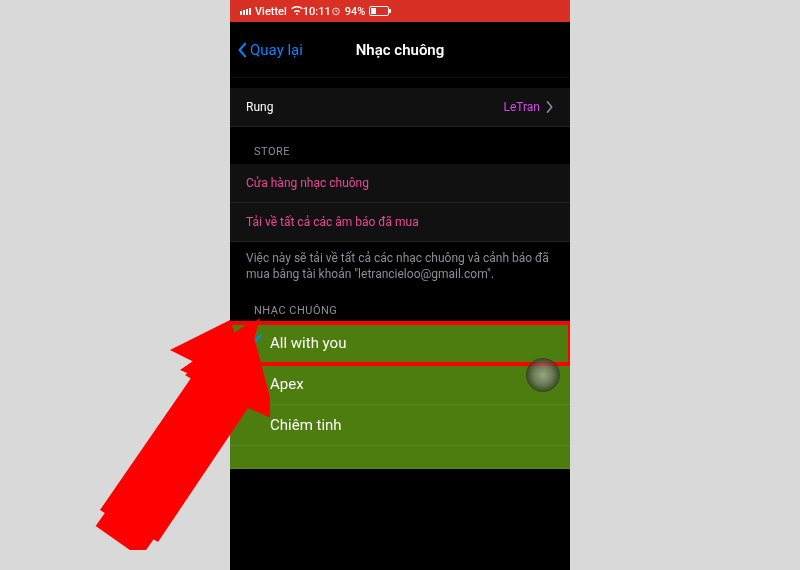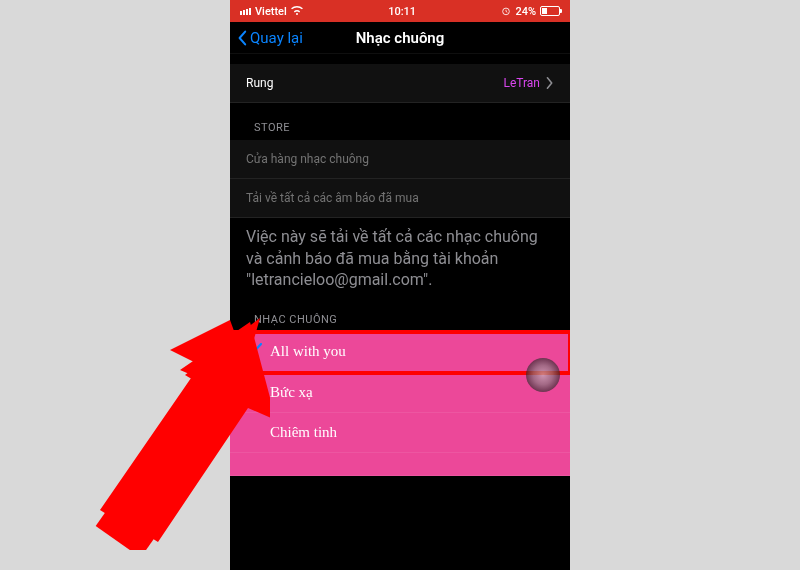--- a/index.html
+++ b/index.html
@@ -22,46 +22,44 @@
       overflow: hidden;
       color: #fff;
       margin-top: 0;
     }
     
     .status-bar {
       height: 22px;
       background: #d93025;
       display: flex;
       align-items: center;
-      justify-content: space-between;
       padding: 0 10px;
       font-size: 11px;
       font-weight: 500;
-      gap: 32px;
     }
     .status-left, .status-right { display: flex; align-items: center; gap: 4px; }
     .signal { display: inline-flex; align-items: flex-end; gap: 1px; }
     .signal i { width: 2px; background: #fff; display: inline-block; }
     .signal i:nth-child(1){height:4px}
     .signal i:nth-child(2){height:5px}
     .signal i:nth-child(3){height:6px}
     .signal i:nth-child(4){height:7px}
     .wifi { width: 12px; height: 12px; }
     .battery {
       width: 20px; height: 10px; border: 1px solid #fff; border-radius: 2px;
       position: relative; display: inline-block;
     }
     .battery::after {
       content: ""; position: absolute; right: -3px; top: 2px; width: 2px; height: 4px;
       background: #fff; border-radius: 0 1px 1px 0;
     }
     .battery .fill { position: absolute; left: 1px; top: 1px; bottom: 1px; width: 27%; background: #fff; }
     
     .nav {
-      height: 32px;
+      height: 56px;
       display: flex;
       align-items: center;
       justify-content: center;
       position: relative;
       border-bottom: 1px solid rgba(255,255,255,0.06);
     }
     .nav .back {
       position: absolute;
       left: 6px;
       display: flex;
@@ -74,44 +72,43 @@
     .chev-left { width: 12px; height: 16px; }
     
     .section { margin-top: 0; }
     .row {
       display: flex; align-items: center; justify-content: space-between;
       padding: 12px 16px;
       font-size: 12px;
       border-bottom: 0.5px solid rgba(255,255,255,0.08);
       background: #111;
     }
-    .row.link { color: #737373; }
+    .row.link { color: #ec4899; }
     .row .right { color: #d946ef; display: flex; align-items: center; gap: 6px; }
     .chev-right { width: 8px; height: 12px; }
     .header {
       color: #8e8e93;
       text-transform: uppercase;
       font-size: 11px;
       padding: 18px 24px 6px;
       letter-spacing: 0.5px;
     }
     .footer {
       color: #8e8e93;
-      font-size: 16px;
+      font-size: 12px;
       line-height: 1.35;
       padding: 8px 16px 4px;
     }
     
     .rlist .item {
       display: flex; align-items: center;
       padding: 11px 16px 11px 16px;
       font-size: 15px;
       border-bottom: 0.5px solid rgba(255,255,255,0.08);
-      background: #ec4899;
-      font-family: Liberation Serif, serif;
+      background: #4d7c0f;
     }
     .rlist .item .check {
       width: 24px; display: inline-block; color: #0a84ff;
       flex-shrink: 0;
     }
     .rlist .item .label { flex: 1; }
     .rlist .item.indent .label { margin-left: 24px; }
     .highlight {
       outline: 4px solid #ff0000;
       outline-offset: -2px;
@@ -151,21 +148,21 @@
       <svg class="wifi" viewBox="0 0 24 24">
           <path fill="#fff" d="M12 20a2 2 0 1 0 0-4 2 2 0 0 0 0 4zm-4.5-5.2a7 7 0 0 1 9 0l1.8-2.1a9.8 9.8 0 0 0-12.6 0L7.5 14.8zM2 8.6a15.6 15.6 0 0 1 20 0l1.8-2.1a18.4 18.4 0 0 0-23.6 0L2 8.6z"></path>
         </svg>
     </div>
     <span>10:11</span>
     <div class="status-right">
       <svg width="10" height="10" viewBox="0 0 24 24">
           <circle cx="12" cy="13" r="8" stroke="#fff" stroke-width="2" fill="none"></circle>
           <path d="M12 9v4l3 2" stroke="#fff" stroke-width="2" fill="none"></path>
         </svg>
-      <span>24%</span>
+      <span>94%</span>
       <span class="battery">
           <span class="fill"></span>
         </span>
     </div>
   </div>
 
   <div class="nav">
     <div class="back">
       <svg class="chev-left" viewBox="0 0 12 20">
           <path d="M10 2 3 10l7 8" stroke="#0a84ff" stroke-width="2.5" fill="none" stroke-linecap="round" stroke-linejoin="round"></path>
@@ -201,21 +198,21 @@
   <div class="section">
     <div class="header">NHẠC CHUÔNG</div>
     <div class="rlist" id="rlist">
         <div class="item highlight">
           <span class="check"><svg width="16" height="14" viewBox="0 0 16 14">
               <path d="M1 7l4 5L15 1" stroke="#0a84ff" stroke-width="2.2" fill="none" stroke-linecap="round" stroke-linejoin="round"></path>
             </svg></span>
           <span class="label">All with you</span>
         </div>
         <div class="item indent">
-          <span class="label">Bức xạ</span>
+          <span class="label">Apex</span>
         </div>
         <div class="item indent">
           <span class="label">Chiêm tinh</span>
         </div>
         <div class="item indent"></div>
       </div>
   </div>
 
   <div class="assistive"></div>
 </div>

